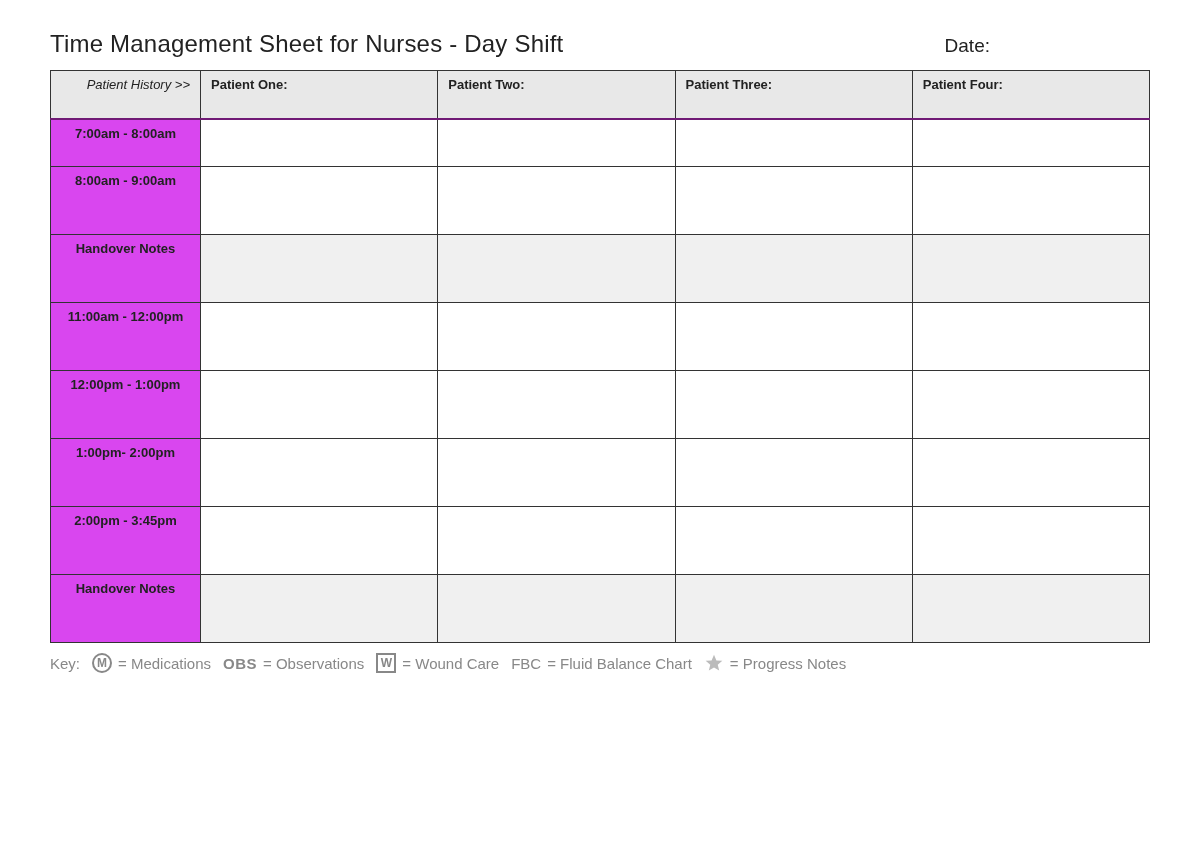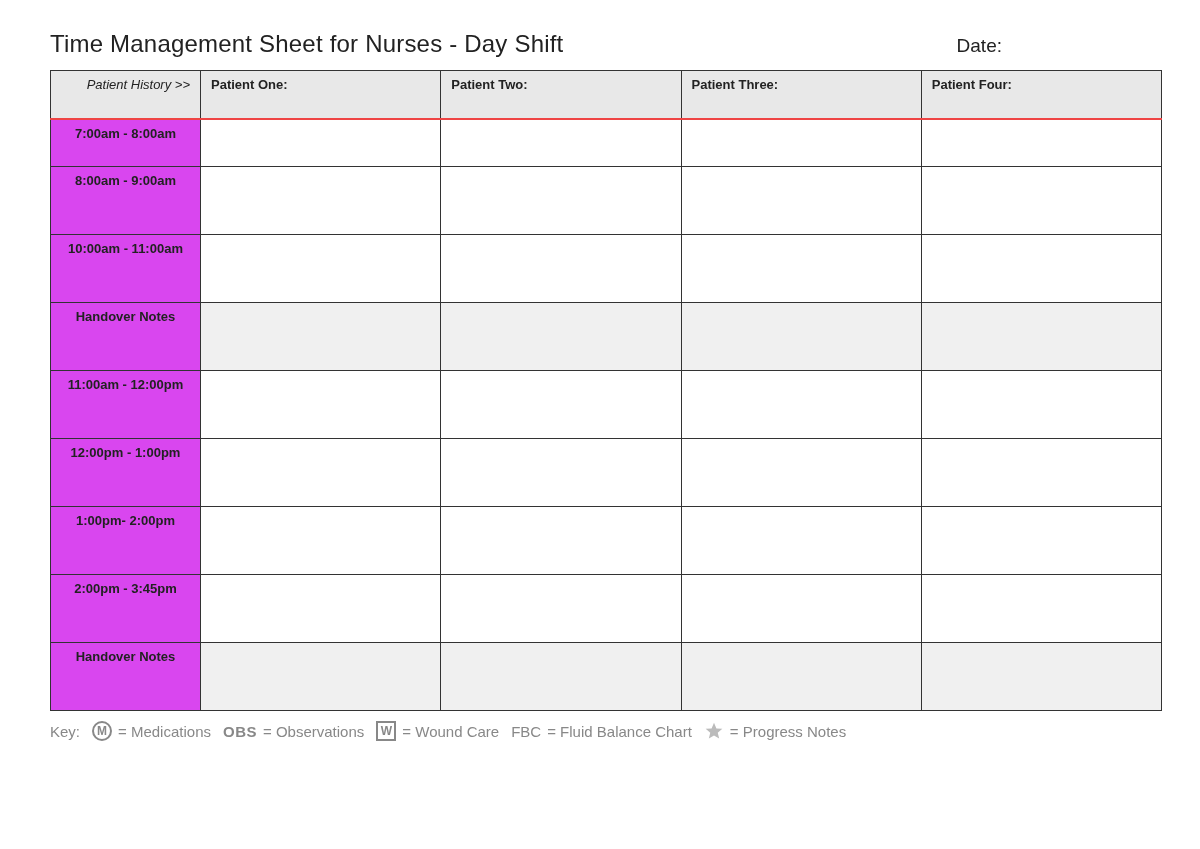--- a/index.html
+++ b/index.html
@@ -6,21 +6,21 @@
   body {
     margin: 0;
     padding: 0;
     background: #ffffff;
     font-family: Arial, Helvetica, sans-serif;
     width: 1200px;
     height: 849px;
     position: relative;
   }
   .page {
-    padding: 30px 38px 20px 50px;
+    padding: 30px 50px 20px 50px;
   }
   .header {
     display: flex;
     justify-content: space-between;
     align-items: baseline;
     margin-bottom: 12px;
   }
   .title {
     font-size: 24px;
     font-weight: 400;
@@ -70,21 +70,21 @@
   }
   td.time-slot {
     background: #d946ef;
     text-align: center;
     font-weight: 700;
     vertical-align: middle;
     font-size: 13px;
   }
   td.cell-white { background: #ffffff; }
   td.cell-shaded { background: #f0f0f0; }
-  tr.header-row th { border-bottom: 2px solid #ef4444; }
+  tr.header-row th { border-bottom: 2px solid #701a75; }
 
   .key-row {
     display: flex;
     align-items: center;
     gap: 12px;
     margin-top: 10px;
     font-size: 15px;
     color: #888;
   }
   .key-row .key-label { color:#888; }
@@ -139,27 +139,20 @@
           <td class="cell-white"></td>
         </tr>
         <tr>
           <td class="time-slot">8:00am - 9:00am</td>
           <td class="cell-white"></td>
           <td class="cell-white"></td>
           <td class="cell-white"></td>
           <td class="cell-white"></td>
         </tr>
         <tr>
-          <td class="time-slot">10:00am - 11:00am</td>
-          <td class="cell-white"></td>
-          <td class="cell-white"></td>
-          <td class="cell-white"></td>
-          <td class="cell-white"></td>
-        </tr>
-        <tr>
           <td class="time-slot">Handover Notes</td>
           <td class="cell-shaded"></td>
           <td class="cell-shaded"></td>
           <td class="cell-shaded"></td>
           <td class="cell-shaded"></td>
         </tr>
         <tr>
           <td class="time-slot">11:00am - 12:00pm</td>
           <td class="cell-white"></td>
           <td class="cell-white"></td>

